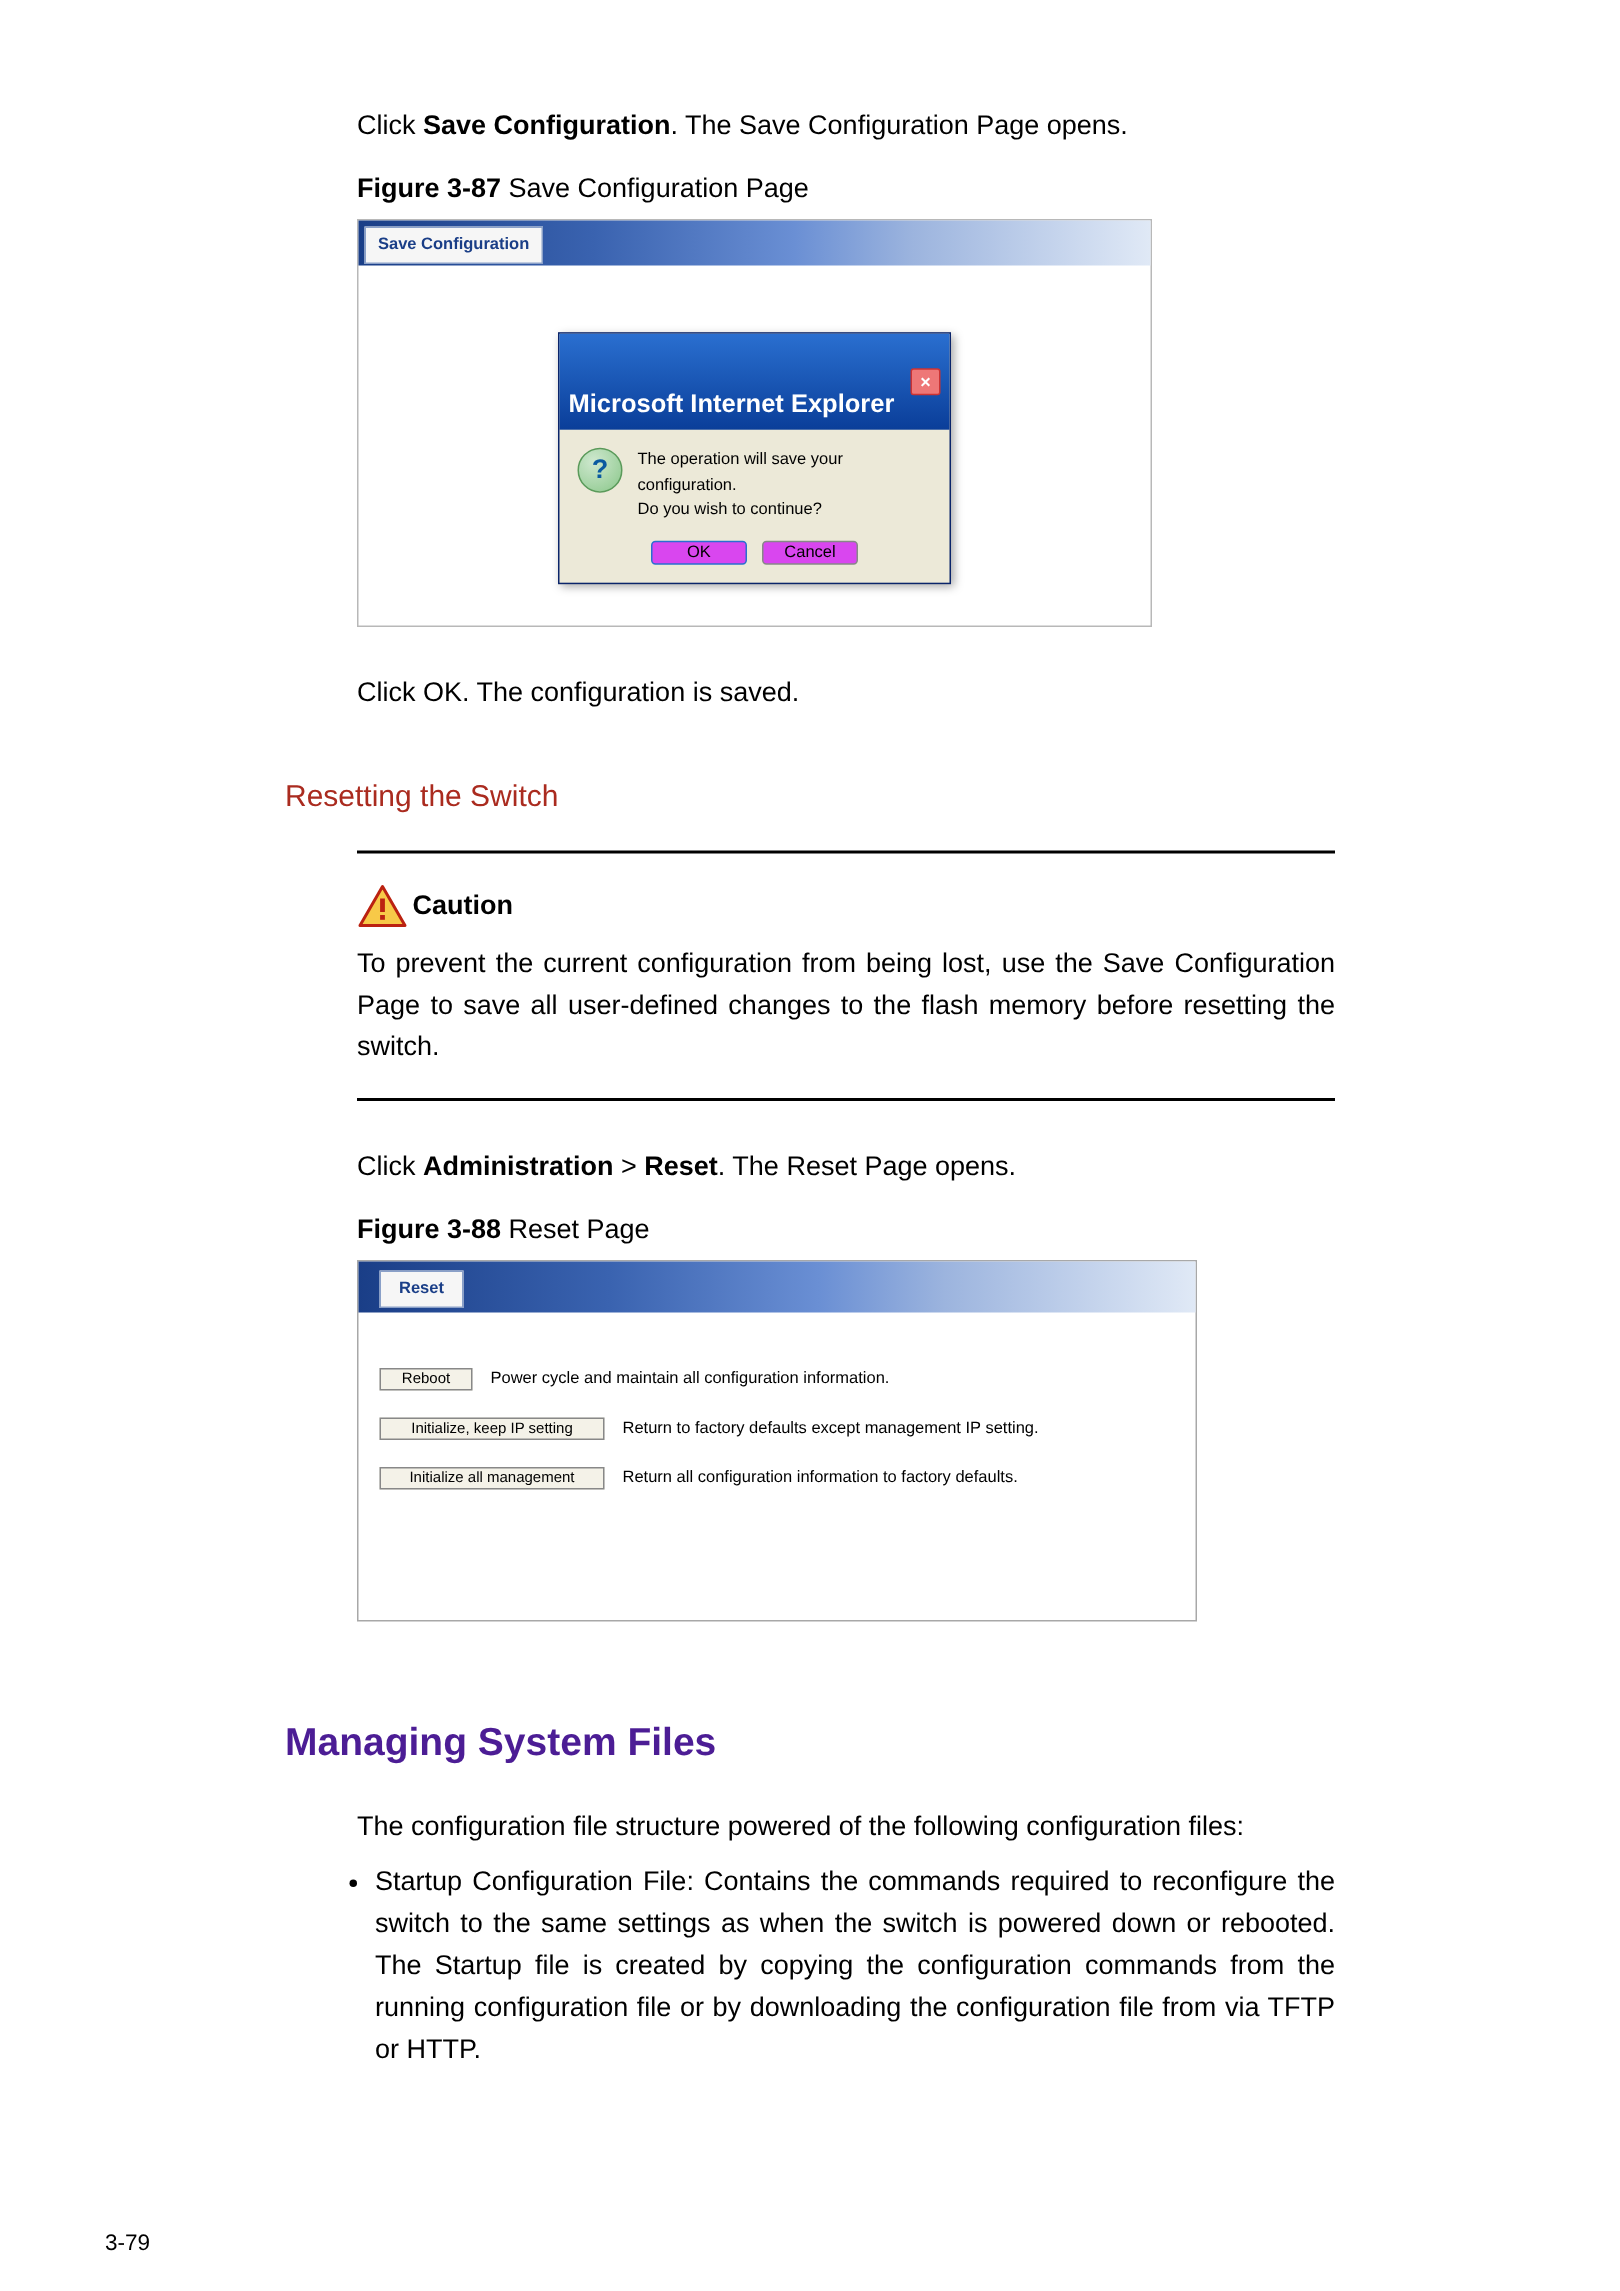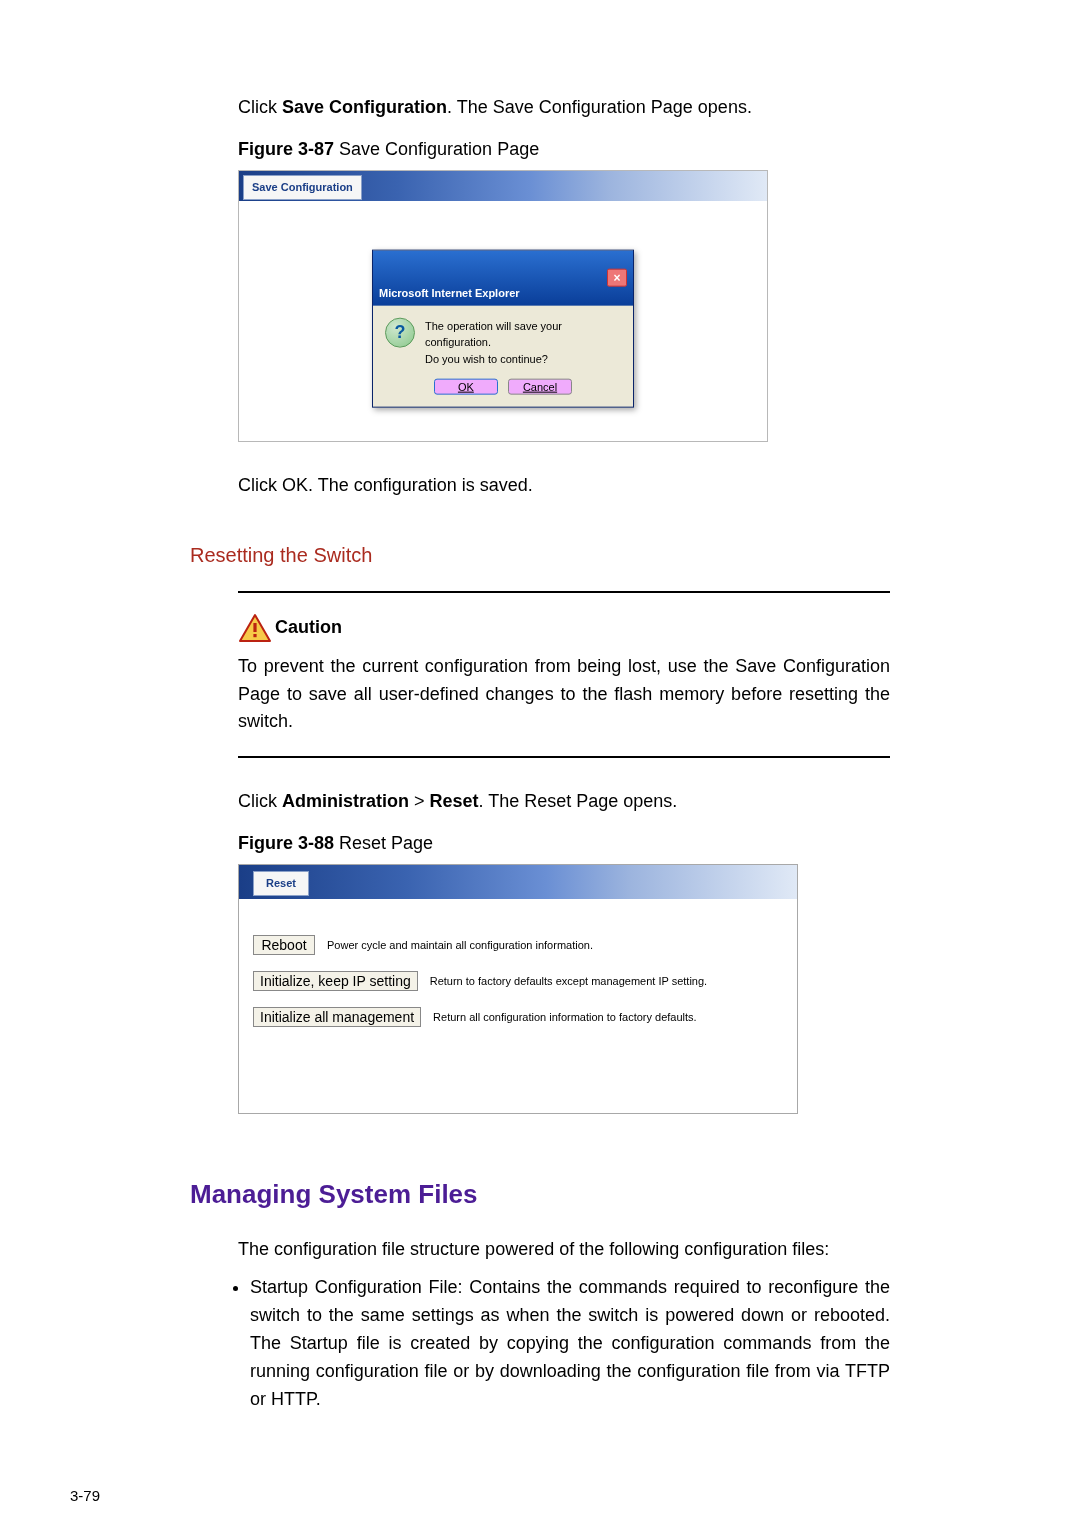--- a/index.html
+++ b/index.html
@@ -7,21 +7,21 @@
     padding: 0;
     background: #fff;
     font-family: Arial, Helvetica, sans-serif;
     color: #000;
   }
   .page {
     width: 940px;
     min-height: 1527px;
     margin: 0 auto;
     position: relative;
-    padding: 84px 120px 40px 120px;
+    padding: 60px 120px 40px 120px;
     box-sizing: border-box;
     font-size: 18px;
     line-height: 1.55;
   }
   .indent { padding-left: 48px; }
   .p-spacing { margin: 10px 0; }
   .fig-caption { margin: 14px 0 6px 0; }
   .bold { font-weight: bold; }
   .h3 {
     color: #aa2b1f;
@@ -98,21 +98,21 @@
     background: #ece9d8;
   }
   .ie-title {
     background: linear-gradient(to bottom, #2a6fd0, #0a3e99);
     color: #fff;
     padding: 4px 6px;
     display: flex;
     align-items: center;
     justify-content: space-between;
   }
-  .ie-title span { font-size: 11px; font-weight: bold; margin-top: 30px; }
+  .ie-title span { font-size: 17px; font-weight: bold; margin-top: 30px; }
   .ie-close {
     width: 18px; height: 16px;
     background: #e77;
     border: 1px solid #c33;
     border-radius: 2px;
     display: flex; align-items: center; justify-content: center;
     color: #fff; font-weight: bold; font-size: 12px; line-height: 1;
   }
   .ie-content {
     display: flex;
@@ -130,24 +130,23 @@
   .ie-msg { line-height: 1.5; }
   .ie-btns {
     display: flex; gap: 10px; justify-content: center;
     padding: 6px 0 12px 0;
   }
   .ie-btn {
     min-width: 64px;
     padding: 1px 14px;
     border: 1px solid #888;
     border-radius: 3px;
-    background: #f0abfc;
+    background: #d946ef;
     font-size: 11px;
     font-family: Tahoma, sans-serif;
-    text-decoration: underline;
   }
   .ie-btn.primary { border: 1px solid #2a6fd0; }
 
   
   .fig88 {
     margin: 6px 0 20px 0;
     width: 560px;
     border: 1px solid #a8a8a8;
     background: #fff;
     box-sizing: border-box;
@@ -175,21 +174,21 @@
   }
   .fig88-row {
     display: flex;
     align-items: center;
     gap: 12px;
     margin: 16px 0;
   }
   .fig88-btn {
     border: 1px solid #888;
     background: #f4f2e8;
-    font-size: 14px;
+    font-size: 10px;
     padding: 1px 6px;
     font-family: Tahoma, sans-serif;
     white-space: nowrap;
     text-align: center;
   }
   .fig88-btn.wide { min-width: 150px; }
 </style>
 </head>
 <body>
 

